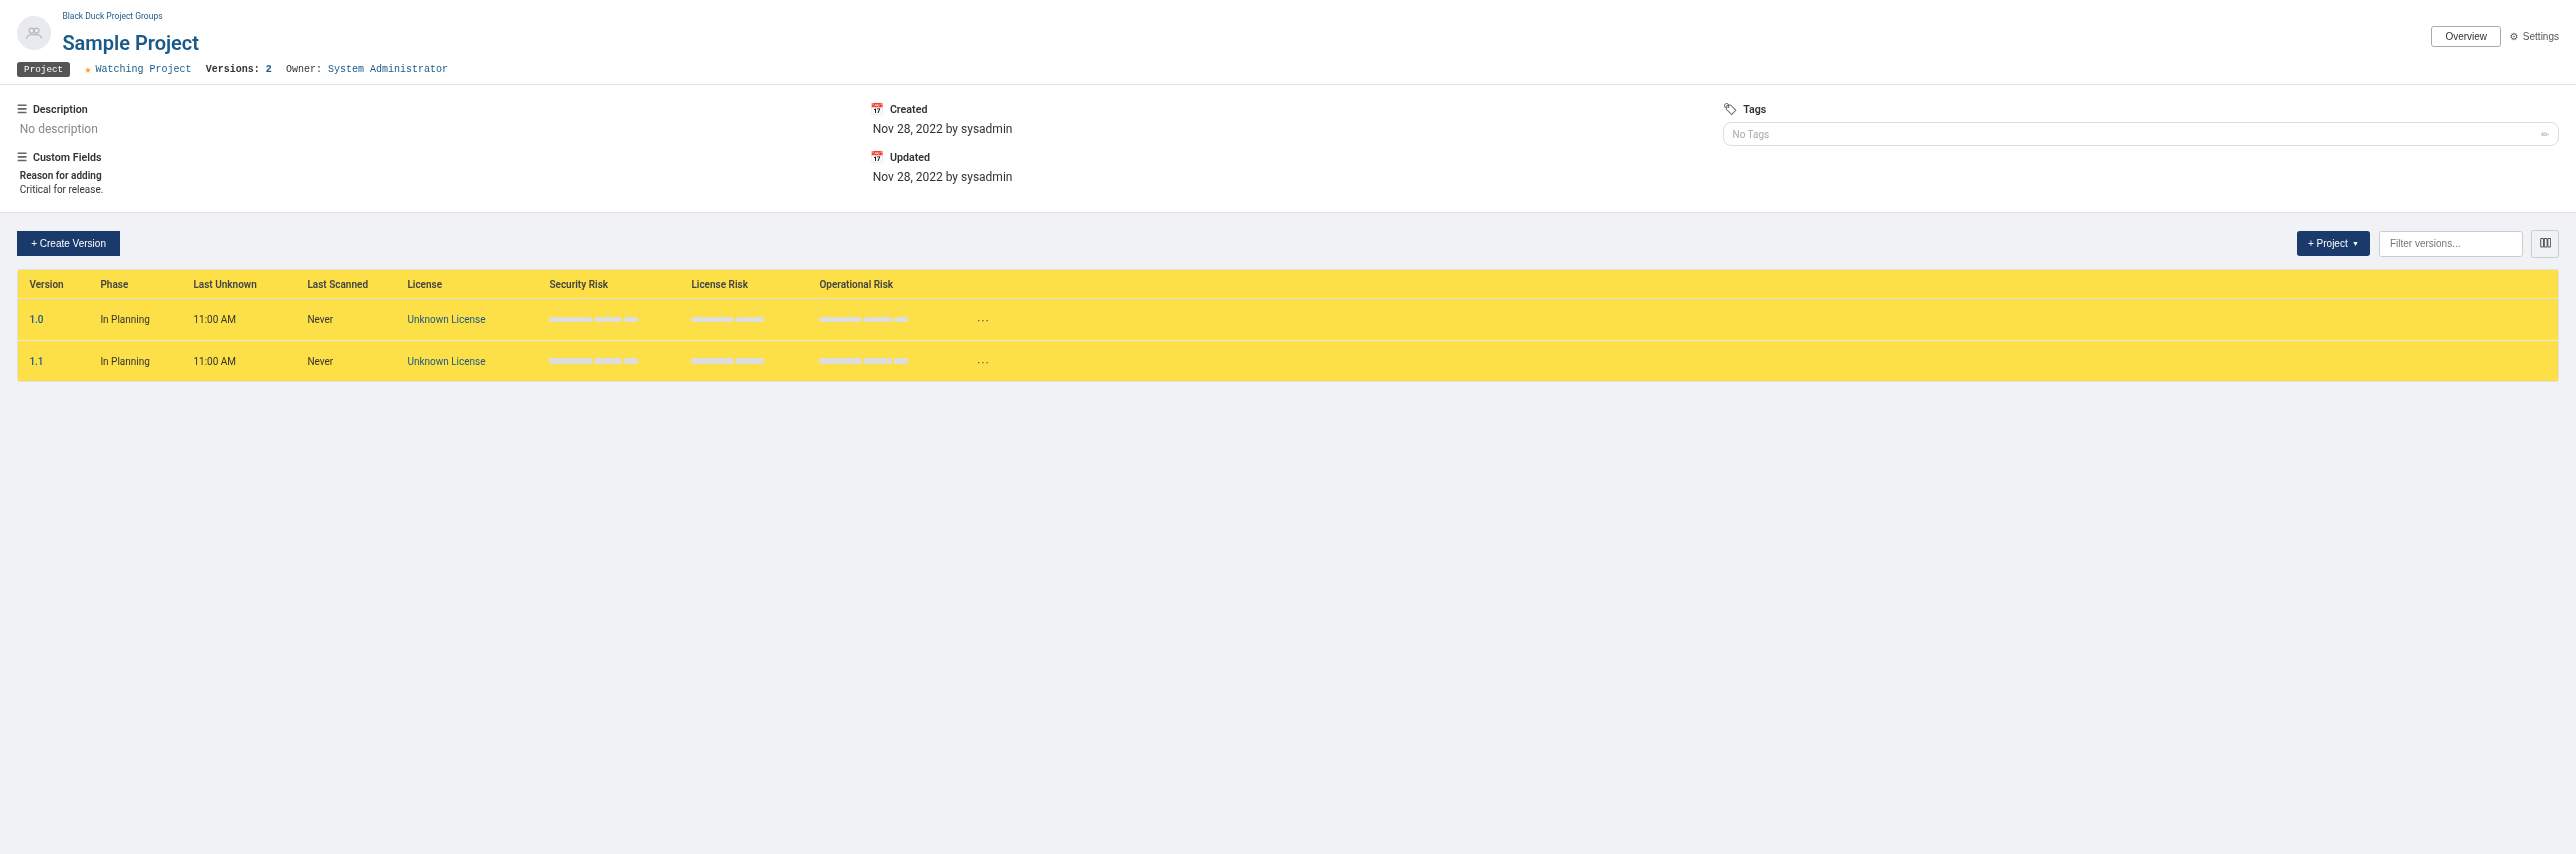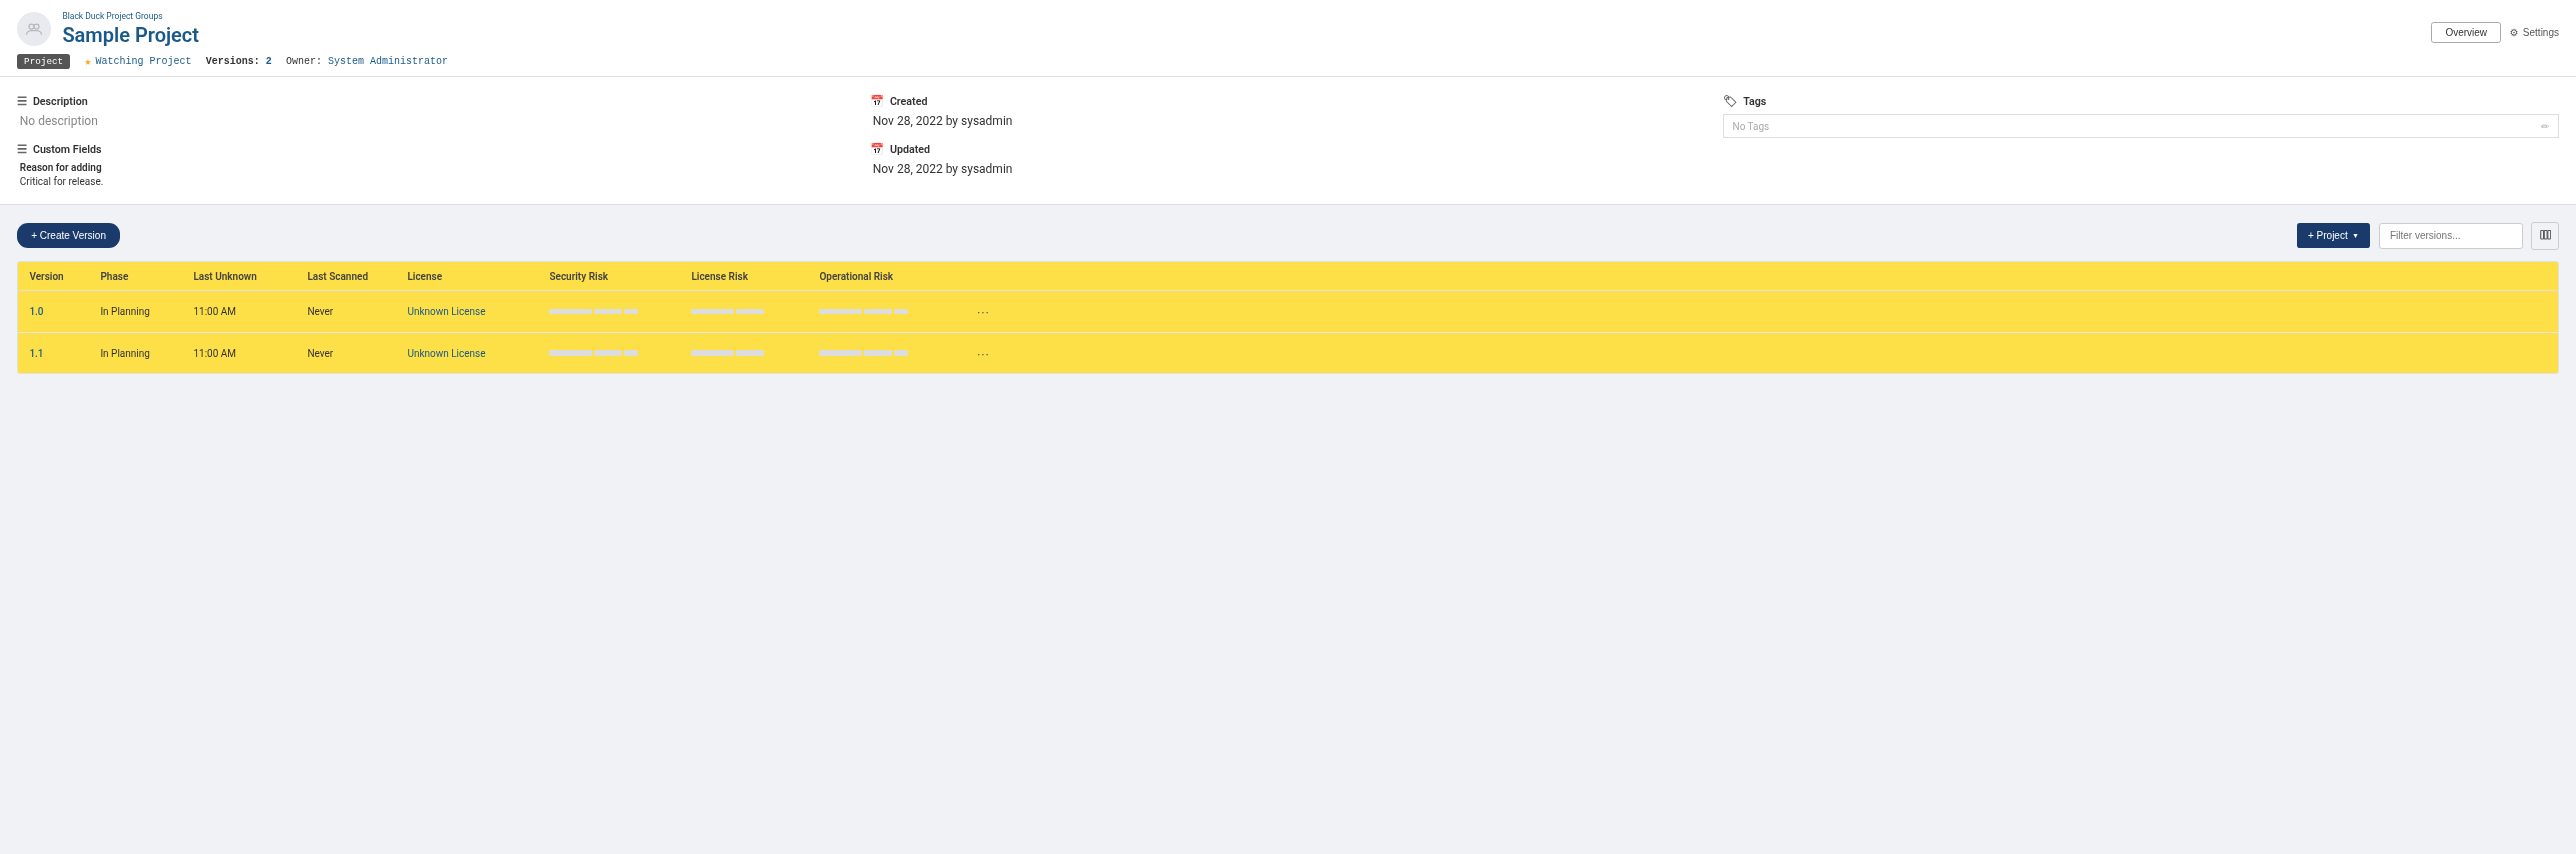--- a/index.html
+++ b/index.html
@@ -37,20 +37,21 @@
       flex-shrink: 0;
     }
     .avatar svg {
       width: 20px;
       height: 20px;
       opacity: 0.5;
     }
     .header-title-group {
       display: flex;
       flex-direction: column;
+      gap: 8px;
     }
     .breadcrumb-text {
       font-size: 8.5px;
       color: #1a5a8a;
       margin-bottom: 1.4px;
     }
     .project-title {
       font-size: 20px;
       font-weight: 600;
       color: #1a5a8a;
@@ -167,21 +168,21 @@
       padding-left: 2.8px;
     }
     .info-sub-value {
       color: #333;
       font-size: 10px;
       padding-left: 2.8px;
     }
     
     .tags-box {
       border: 0.7px solid #ddd;
-      border-radius: 0;
+      border-radius: 8px;
       padding: 5.7px 8.5px;
       display: flex;
       align-items: center;
       justify-content: space-between;
       color: #aaa;
       font-size: 10px;
     }
     .tags-edit-icon {
       color: #aaa;
       cursor: pointer;
@@ -194,21 +195,21 @@
       display: flex;
       align-items: center;
       justify-content: space-between;
       margin-bottom: 11.4px;
     }
     .btn-create {
       background: #1a3a6b;
       color: #fff;
       border: none;
       padding: 7.1px 14.2px;
-      border-radius: 11px;
+      border-radius: 0;
       font-size: 10px;
       cursor: pointer;
       display: flex;
       align-items: center;
       gap: 4.3px;
     }
     .toolbar-right {
       display: flex;
       align-items: center;
       gap: 8.5px;

